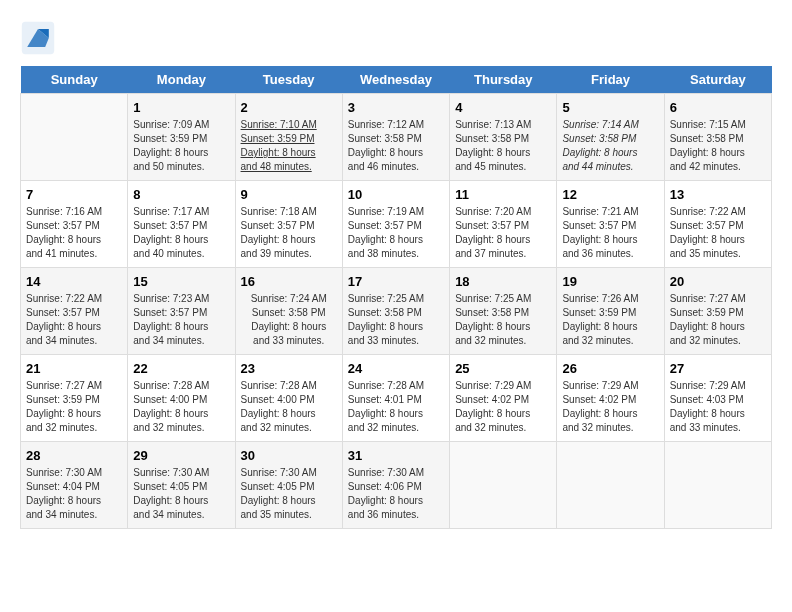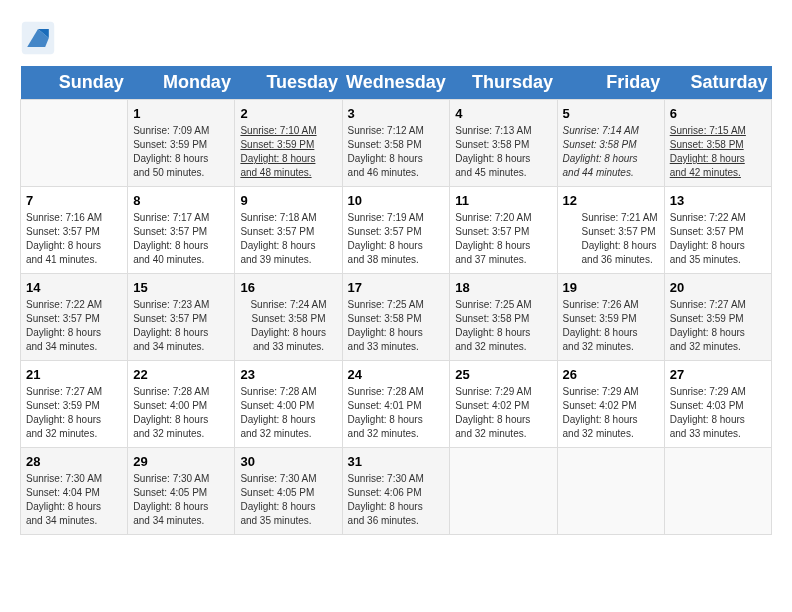--- a/index.html
+++ b/index.html
@@ -50,22 +50,22 @@
       width: 100%;
       border-collapse: collapse;
       font-size: 11px;
     }
     thead tr {
       background-color: #3a7cc3;
       color: #fff;
     }
     thead th {
       padding: 6px 4px;
-      text-align: right;
-      font-size: 18px;
+      text-align: center;
+      font-size: 13px;
       font-weight: bold;
     }
     tbody tr {
       vertical-align: top;
     }
     tbody tr:nth-child(odd) {
       background-color: #f5f5f5;
     }
     tbody tr:nth-child(even) {
       background-color: #fff;
@@ -158,21 +158,21 @@
         </td>
         <td>
           <span class="day-num">5</span>
           <div class="day-info" style="white-space: pre-line; font-style: italic;">Sunrise: 7:14 AM
 Sunset: 3:58 PM
 Daylight: 8 hours
 and 44 minutes.</div>
         </td>
         <td>
           <span class="day-num">6</span>
-          <div class="day-info" style="white-space: pre-line; text-decoration: underline;">Sunrise: 7:15 AM
+          <div class="day-info" style="white-space: pre-line;">Sunrise: 7:15 AM
 Sunset: 3:58 PM
 Daylight: 8 hours
 and 42 minutes.</div>
         </td>
       </tr>
       <tr>
         <td>
           <span class="day-num">7</span>
           <div class="day-info" style="white-space: pre-line;">Sunrise: 7:16 AM
 Sunset: 3:57 PM
@@ -202,21 +202,21 @@
         </td>
         <td>
           <span class="day-num">11</span>
           <div class="day-info" style="white-space: pre-line;">Sunrise: 7:20 AM
 Sunset: 3:57 PM
 Daylight: 8 hours
 and 37 minutes.</div>
         </td>
         <td>
           <span class="day-num">12</span>
-          <div class="day-info" style="white-space: pre-line; margin-left: 19px;">Sunrise: 7:21 AM
+          <div class="day-info" style="white-space: pre-line;">Sunrise: 7:21 AM
 Sunset: 3:57 PM
 Daylight: 8 hours
 and 36 minutes.</div>
         </td>
         <td>
           <span class="day-num">13</span>
           <div class="day-info" style="white-space: pre-line;">Sunrise: 7:22 AM
 Sunset: 3:57 PM
 Daylight: 8 hours
 and 35 minutes.</div>

